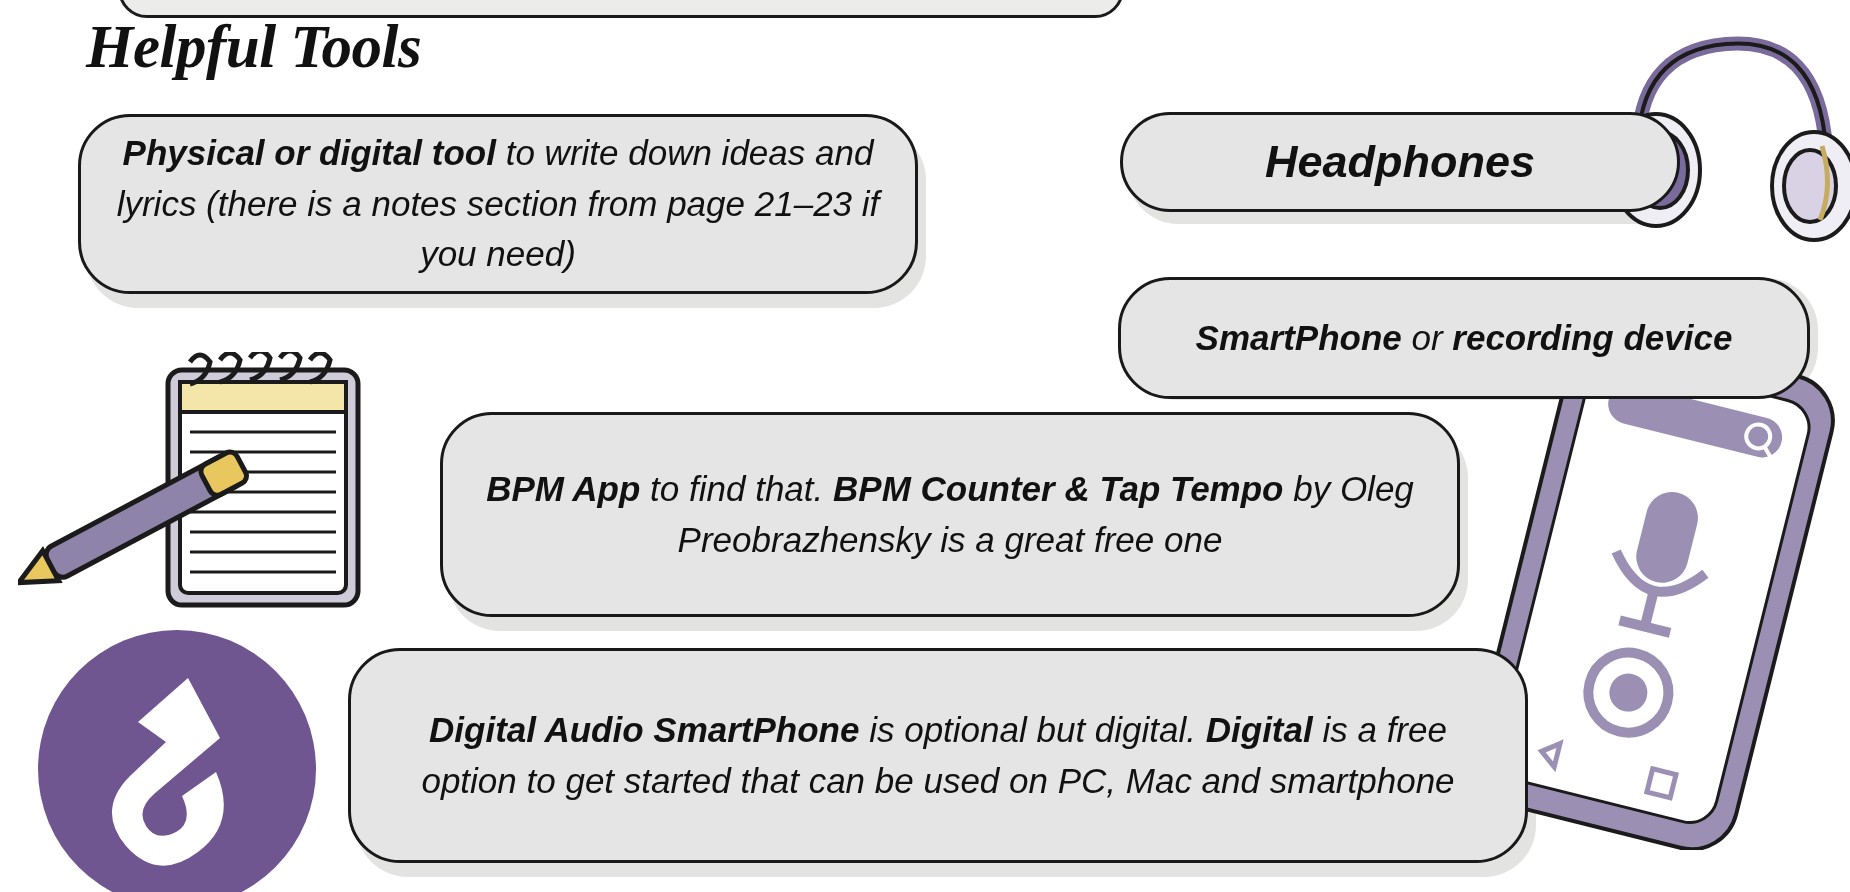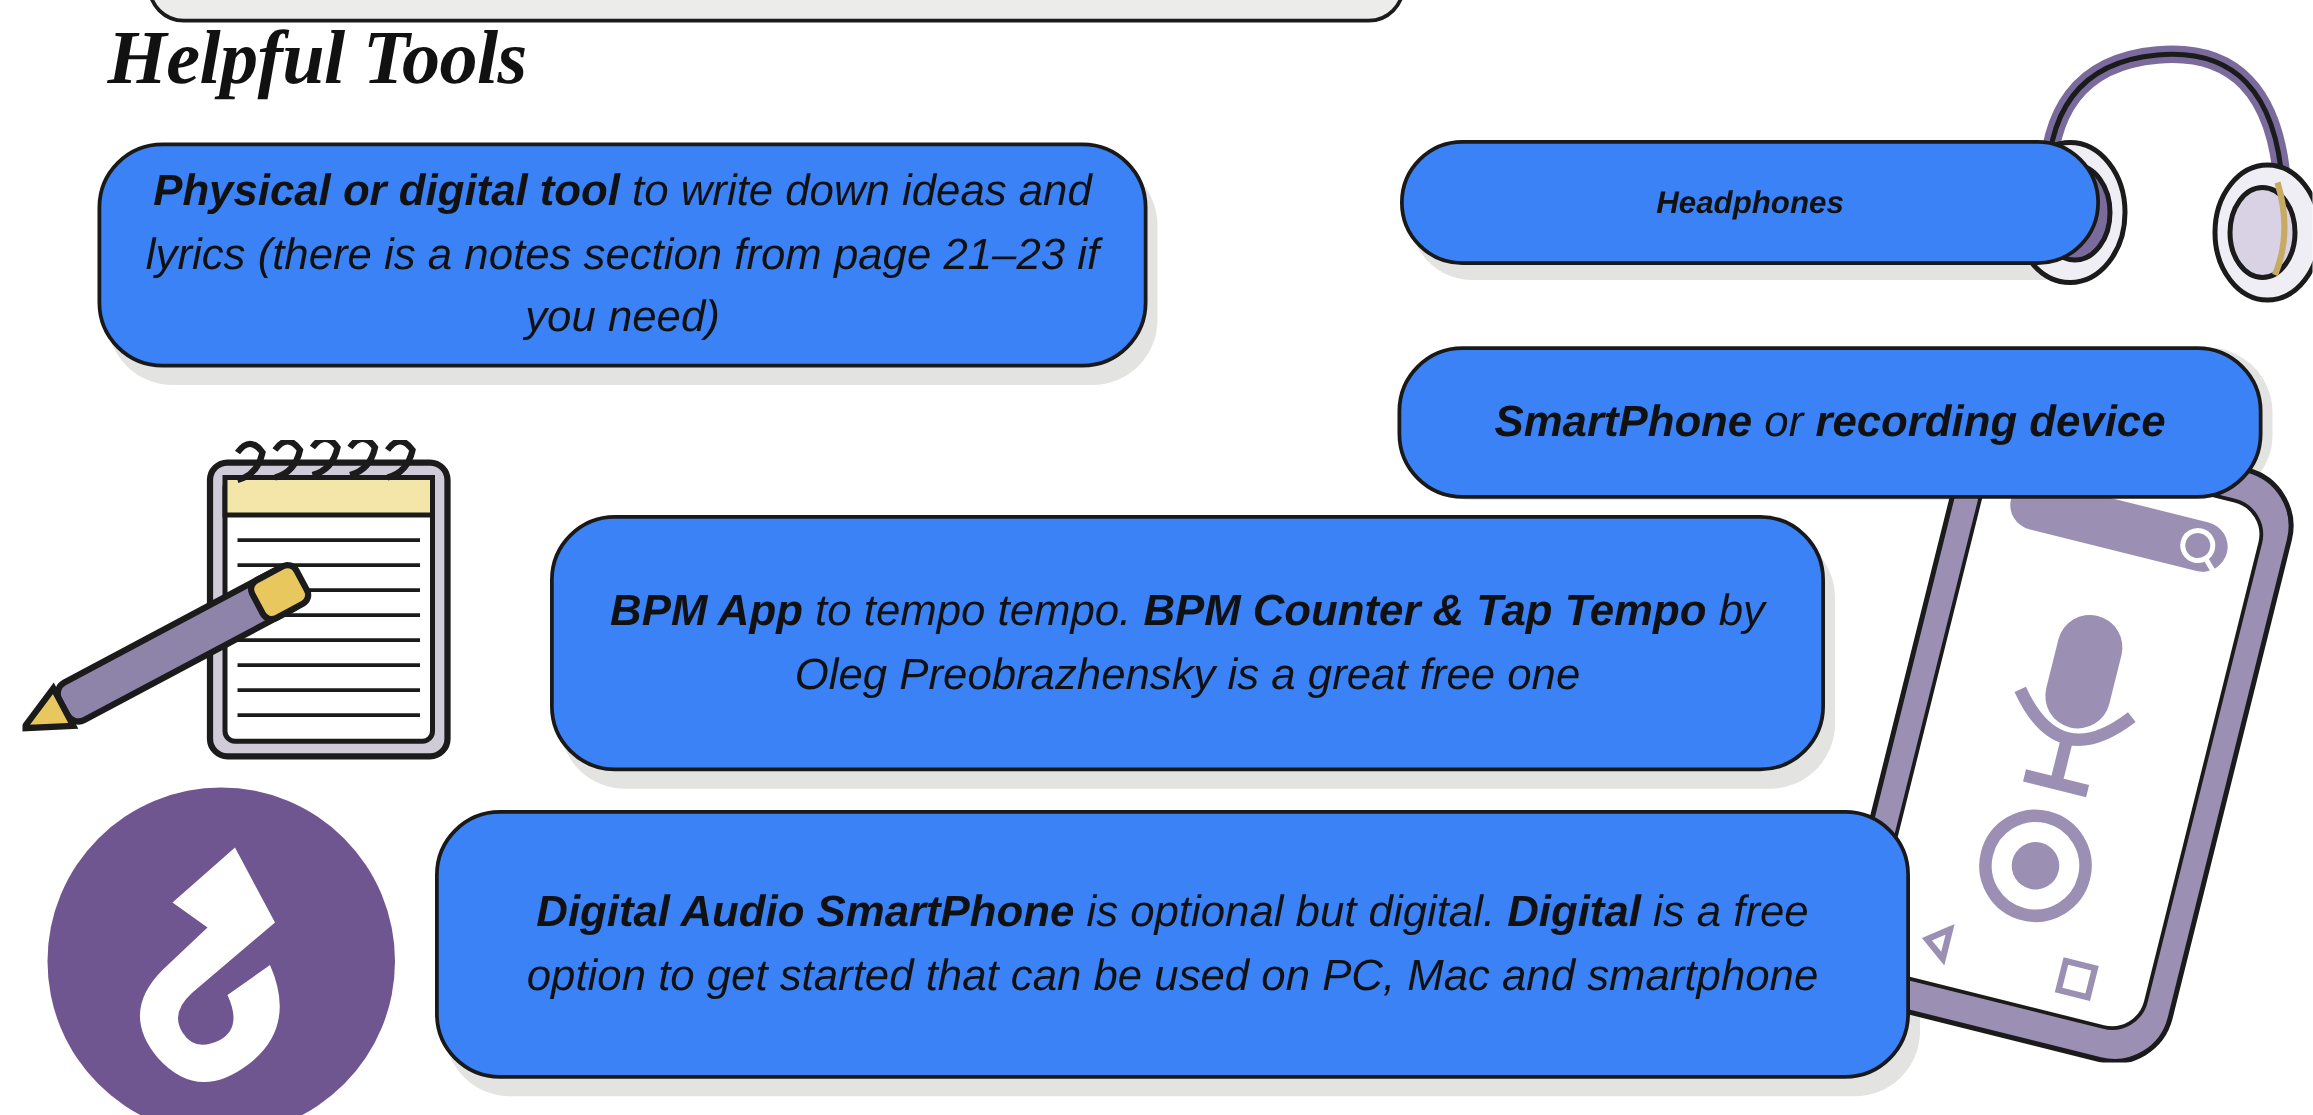--- a/index.html
+++ b/index.html
@@ -44,21 +44,21 @@
     font-style: italic;
     font-size: 61px;
     color: #111111;
     letter-spacing: -0.5px;
     text-align: right;
   }
 
   
   .bubble {
     position: absolute;
-    background: #3b82f6;
+    background: #e5e5e5;
     border: 3px solid #191919;
     border-radius: 52px;
     box-sizing: border-box;
     display: flex;
     align-items: center;
     justify-content: center;
     text-align: center;
     color: #111111;
     font-style: italic;
     font-size: 34px;
@@ -70,21 +70,21 @@
   }
   
   .shadow {
     position: absolute;
     background: #e3e3e2;
     border-radius: 52px;
     box-sizing: border-box;
   }
 
   #bubble-notes      { left: 78px;  top: 114px; width: 840px; height: 180px; font-size: 35px; }
-  #bubble-headphones { left: 1120px; top: 112px; width: 560px; height: 100px; font-size: 25px; }
+  #bubble-headphones { left: 1120px; top: 112px; width: 560px; height: 100px; font-size: 45px; }
   #bubble-phone      { left: 1118px; top: 265px; width: 692px; height: 122px; font-size: 35px; margin-top: 12px; }
   #bubble-bpm        { left: 440px; top: 412px; width: 1020px; height: 205px; font-size: 35px; }
   #bubble-daw        { left: 348px; top: 648px; width: 1180px; height: 215px; font-size: 35px; }
 
   #shadow-notes      { left: 86px;  top: 128px; width: 840px; height: 180px; }
   #shadow-headphones { left: 1128px; top: 124px; width: 560px; height: 100px; }
   #shadow-phone      { left: 1126px; top: 278px; width: 692px; height: 122px; }
   #shadow-bpm        { left: 448px; top: 426px; width: 1020px; height: 205px; }
   #shadow-daw        { left: 356px; top: 662px; width: 1180px; height: 215px; }
 
@@ -207,21 +207,21 @@
   </div>
 
   <div class="bubble" id="bubble-phone">
     <span>
       <span class="b">SmartPhone</span><span> or </span><span class="b">recording device</span>
     </span>
   </div>
 
   <div class="bubble" id="bubble-bpm">
     <span>
-      <span class="b">BPM App</span><span> to tempo tempo. </span><span class="b">BPM Counter &amp; Tap Tempo</span><span> by Oleg Preobrazhensky is a great free one</span>
+      <span class="b">BPM App</span><span> to find that. </span><span class="b">BPM Counter &amp; Tap Tempo</span><span> by Oleg Preobrazhensky is a great free one</span>
     </span>
   </div>
 
   <div class="bubble" id="bubble-daw">
     <span>
       <span class="b">Digital Audio SmartPhone</span><span> is optional but digital. </span><span class="b">Digital</span><span> is a free option to get started that can be used on PC, Mac and smartphone</span>
     </span>
   </div>
 
 </div>

